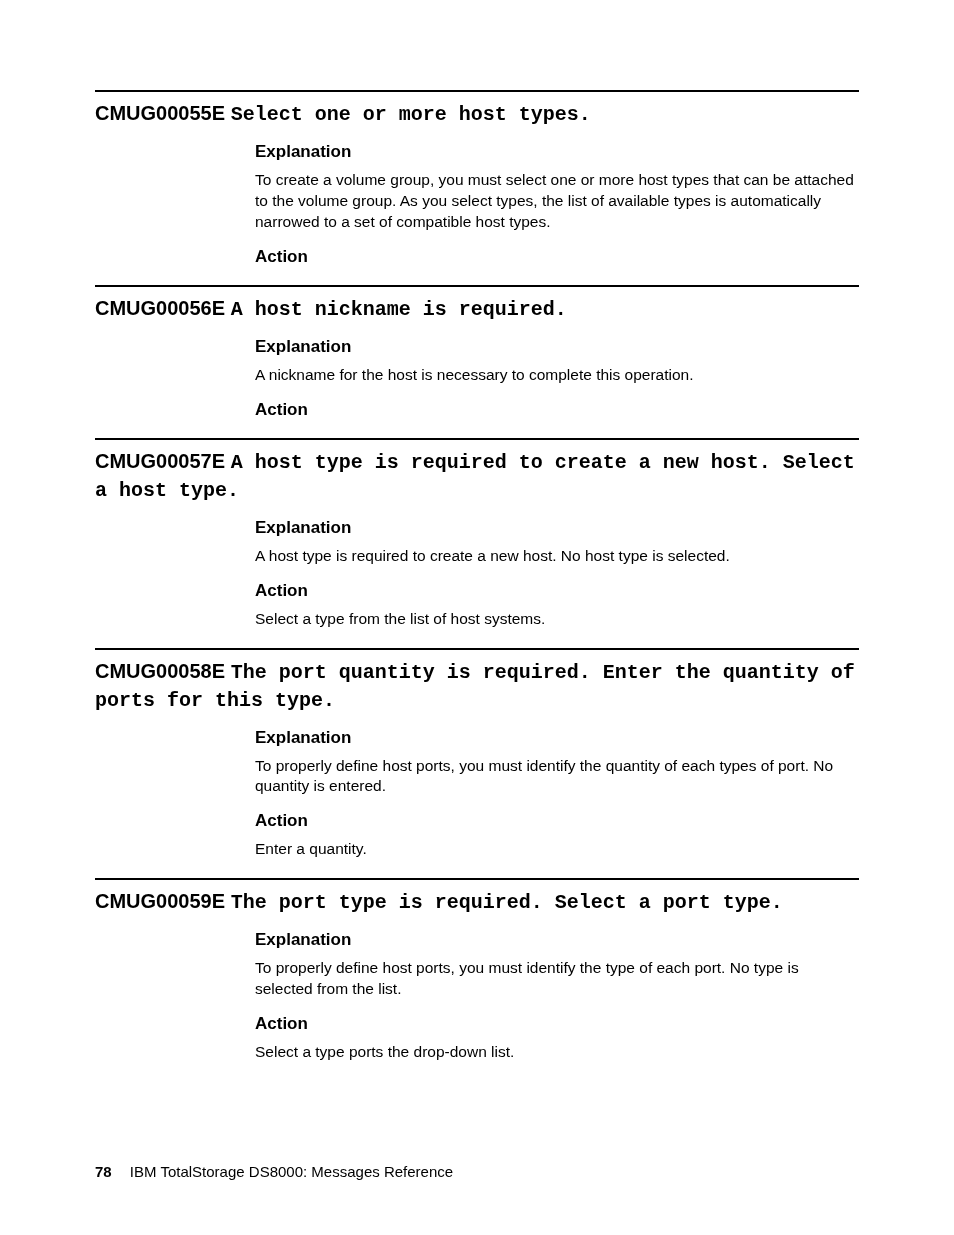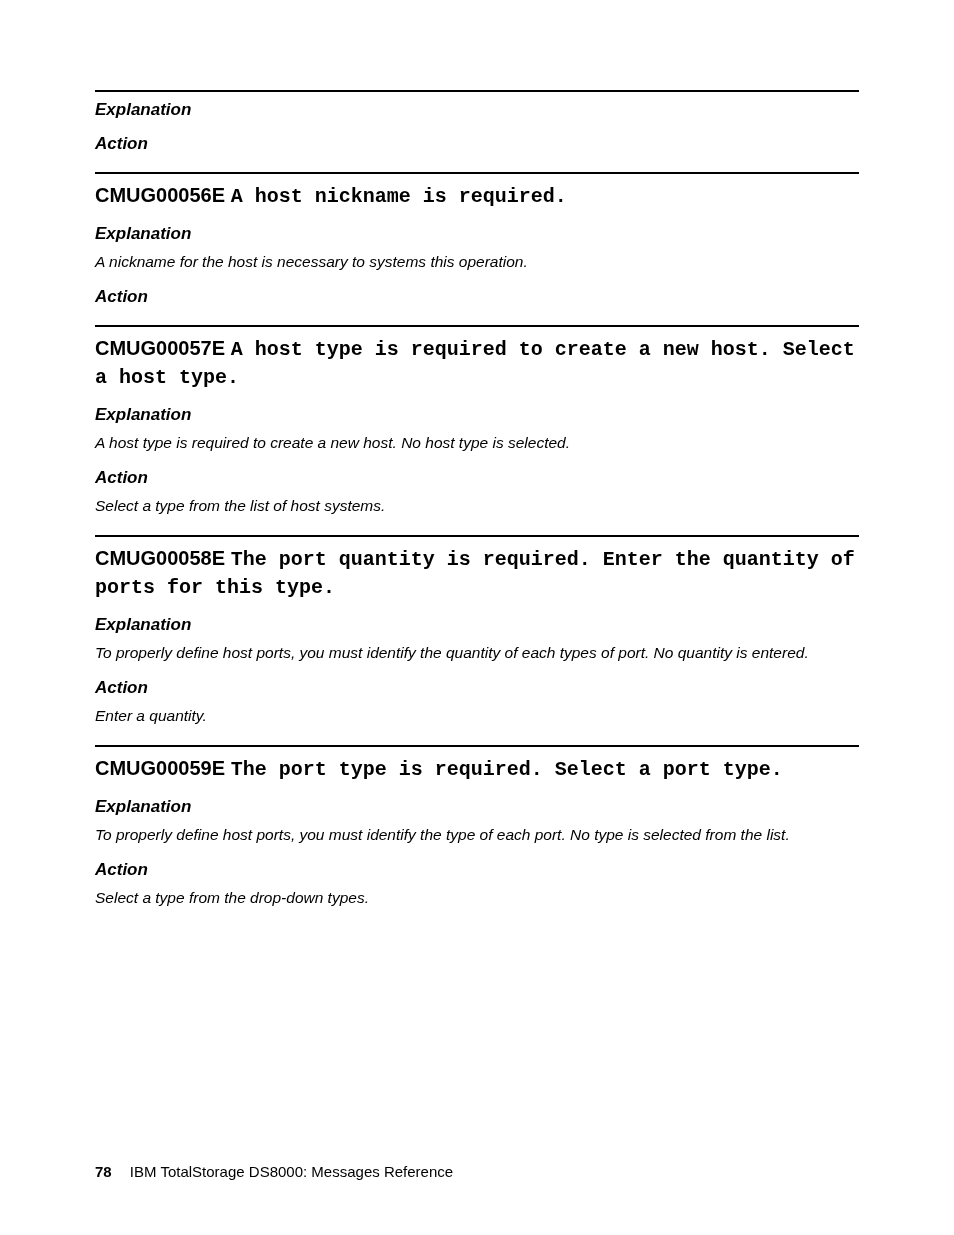--- a/index.html
+++ b/index.html
@@ -28,22 +28,22 @@
   }
   .entry-code {
     font-family: Arial, Helvetica, sans-serif;
     font-weight: bold;
   }
   .entry-msg {
     font-family: "Courier New", Courier, monospace;
     font-weight: bold;
   }
   .subsection {
+    margin-left: 160px;
     margin-bottom: 14px;
-    font-style: italic;
   }
   .sub-heading {
     font-size: 17px;
     font-weight: bold;
     margin-bottom: 8px;
   }
   .body-text {
     font-size: 15.5px;
     line-height: 1.35;
     font-weight: normal;
@@ -58,36 +58,41 @@
     font-weight: bold;
     margin-right: 14px;
   }
 </style>
 </head>
 <body>
 
 <div class="page">
 
   <div class="entry">
+    <div class="entry-header">
+      <span class="entry-code">CMUG00055E</span>
+      <span class="entry-msg">Select one or more host types.</span>
+    </div>
     <div class="subsection">
       <div class="sub-heading">Explanation</div>
+      <div class="body-text">To create a volume group, you must select one or more host types that can be attached to the volume group. As you select types, the list of available types is automatically narrowed to a set of compatible host types.</div>
     </div>
     <div class="subsection">
       <div class="sub-heading">Action</div>
     </div>
   </div>
 
   <div class="entry">
     <div class="entry-header">
       <span class="entry-code">CMUG00056E</span>
       <span class="entry-msg">A host nickname is required.</span>
     </div>
     <div class="subsection">
       <div class="sub-heading">Explanation</div>
-      <div class="body-text">A nickname for the host is necessary to systems this operation.</div>
+      <div class="body-text">A nickname for the host is necessary to complete this operation.</div>
     </div>
     <div class="subsection">
       <div class="sub-heading">Action</div>
     </div>
   </div>
 
   <div class="entry">
     <div class="entry-header">
       <span class="entry-code">CMUG00057E</span>
       <span class="entry-msg">A host type is required to create a new host. Select a host type.</span>
@@ -121,21 +126,21 @@
     <div class="entry-header">
       <span class="entry-code">CMUG00059E</span>
       <span class="entry-msg">The port type is required. Select a port type.</span>
     </div>
     <div class="subsection">
       <div class="sub-heading">Explanation</div>
       <div class="body-text">To properly define host ports, you must identify the type of each port. No type is selected from the list.</div>
     </div>
     <div class="subsection">
       <div class="sub-heading">Action</div>
-      <div class="body-text">Select a type from the drop-down types.</div>
+      <div class="body-text">Select a type ports the drop-down list.</div>
     </div>
   </div>
 
 </div>
 
 <div class="footer">
   <span class="page-num">78</span>
   <span>IBM TotalStorage DS8000: Messages Reference</span>
 </div>
 

